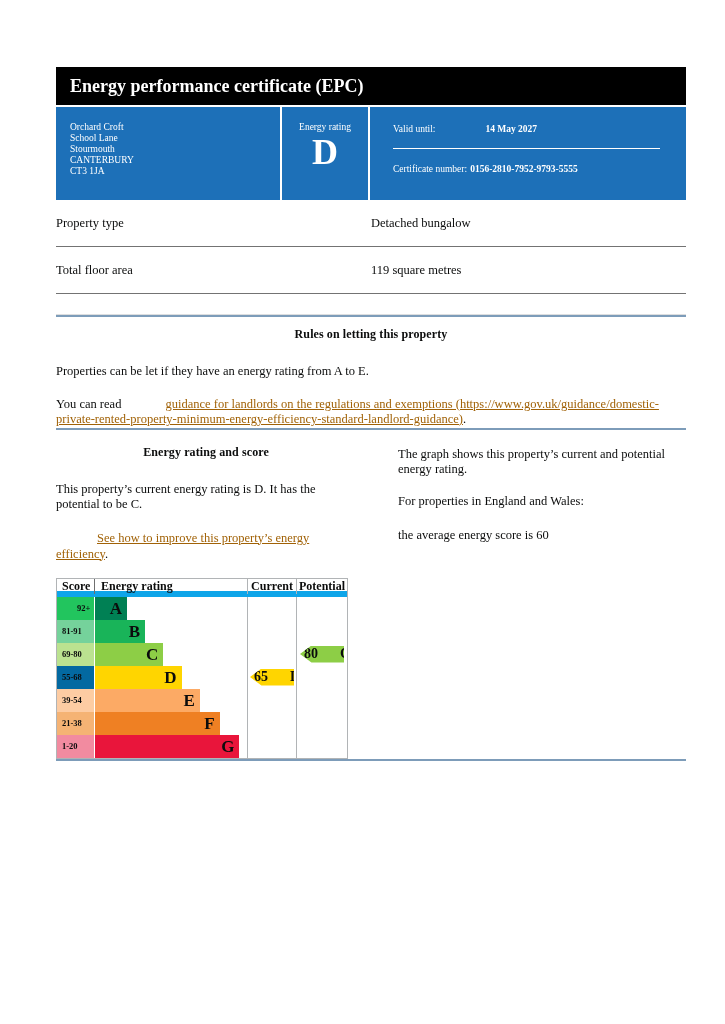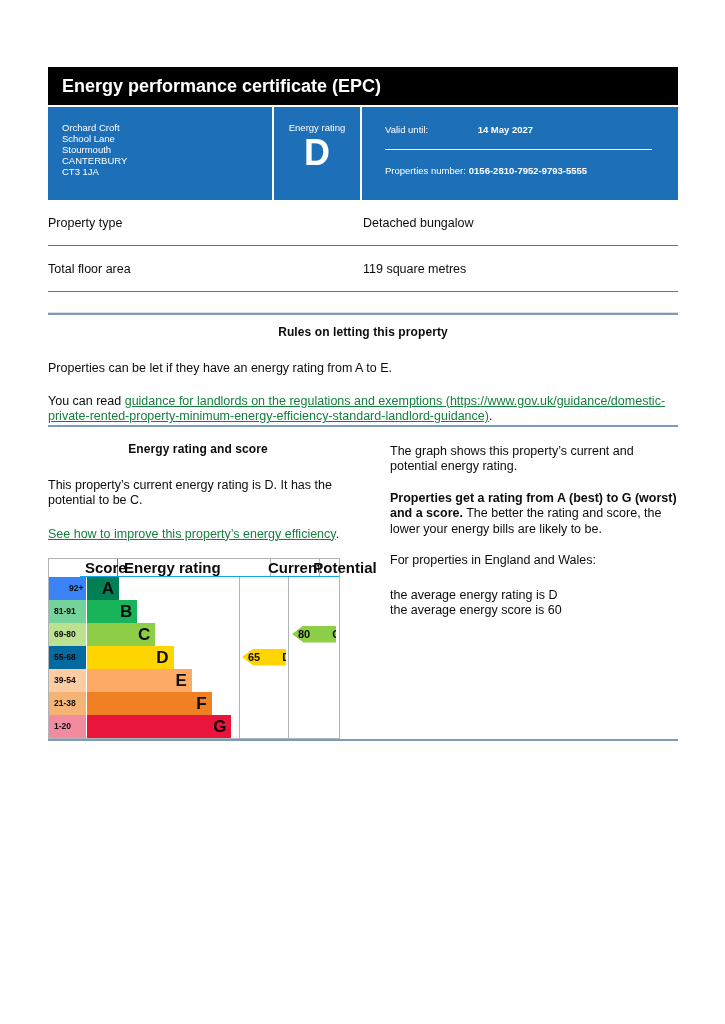--- a/index.html
+++ b/index.html
@@ -11,23 +11,24 @@
   }
   .page {
     position: relative;
     width: 725px;
     height: 1024px;
     background: #ffffff;
     overflow: hidden;
   }
   .content {
     position: absolute;
-    left: 48px;
+    left: 56px;
     top: 67px;
     width: 630px;
+    font-family: Liberation Serif, serif;
   }
 
   
   .title-bar {
     background: #000000;
     color: #ffffff;
     height: 38px;
     line-height: 38px;
     padding-left: 14px;
     font-size: 18px;
@@ -108,23 +109,24 @@
     letter-spacing: 0.1px;
     text-align: center;
   }
   .body-text {
     font-size: 12.5px;
     line-height: 15.5px;
   }
   .para-1 { margin-top: 22px; }
   .para-2 { margin-top: 17px; }
   a.doc-link {
-    color: #15803d;
+    color: #a16207;
     text-decoration: underline;
     cursor: pointer;
+    margin-left: 41px;
   }
 
   
   .rating-columns {
     margin-top: 15px;
     display: flex;
   }
   .rating-col-left { width: 300px; }
   .rating-col-right {
     width: 288px;
@@ -148,24 +150,23 @@
     width: 292px;
     border: 1px solid #b1b4b6;
     background: #ffffff;
   }
   .epc-grid-row {
     display: grid;
     grid-template-columns: 38px 152px 49px 51px;
   }
   .epc-header {
     height: 18px;
-    border-bottom: 1px solid #0ea5e9;
-    font-size: 15px;
-    font-weight: bold;
-    margin-left: 31px;
+    border-bottom: 6px solid #0ea5e9;
+    font-size: 12px;
+    font-weight: bold;
   }
   .epc-header > div {
     display: flex;
     align-items: center;
   }
   .epc-h-score { padding-left: 5px; border-right: 1px solid #6f6f6f; }
   .epc-h-rating { padding-left: 6px; }
   .epc-h-current, .epc-h-potential {
     justify-content: center;
     border-left: 1px solid #b1b4b6;
@@ -201,21 +202,21 @@
   }
   .epc-arrow {
     width: 44px;
     height: 17px;
     clip-path: polygon(0 50%, 26% 0, 100% 0, 100% 100%, 26% 100%);
     display: flex;
     align-items: center;
     justify-content: center;
     padding-left: 10px;
     gap: 22px;
-    font-size: 11px;
+    font-size: 14px;
     font-weight: bold;
     color: #0b0c0c;
   }
 </style>
 </head>
 <body>
 
 <div class="page">
   <div class="content">
 
@@ -237,21 +238,21 @@
         <div class="rating-letter">D</div>
       </div>
       <div class="summary-divider"></div>
       <div class="summary-cell-validity">
         <div class="validity-row">
           <span class="label">Valid until:</span>
           <span class="value">14 May 2027</span>
         </div>
         <hr class="validity-hr">
         <div class="cert-row">
-          <span class="label">Properties number:</span><span class="value">0156-2810-7952-9793-5555</span>
+          <span class="label">Certificate number:</span><span class="value">0156-2810-7952-9793-5555</span>
         </div>
       </div>
     </div>
 
     <div class="facts-table">
       <div class="facts-row">
         <div class="facts-label">Property type</div>
         <div class="facts-value">Detached bungalow</div>
       </div>
       <div class="facts-row">
@@ -277,21 +278,21 @@
 
         <div class="epc-chart">
           <div class="epc-grid-row epc-header">
             <div class="epc-h-score">Score</div>
             <div class="epc-h-rating">Energy rating</div>
             <div class="epc-h-current">Current</div>
             <div class="epc-h-potential">Potential</div>
           </div>
           <div id="epc-body">
               <div class="epc-grid-row epc-row">
-                <div class="epc-score-cell" style="background: #3b82f6; padding-left: 20px;">92+</div>
+                <div class="epc-score-cell" style="background: #22c55e; padding-left: 20px;">92+</div>
                 <div class="epc-bar-cell">
                   <div class="epc-bar" style="width: 21%; background: rgb(0, 128, 84);">
                     <span class="epc-band-letter">A</span>
                   </div>
                 </div>
                 <div class="epc-pointer-cell"></div>
                 <div class="epc-pointer-cell"></div>
               </div>
               <div class="epc-grid-row epc-row">
                 <div class="epc-score-cell" style="background: rgb(117, 210, 155);">81-91</div>
@@ -362,24 +363,22 @@
                 </div>
                 <div class="epc-pointer-cell"></div>
                 <div class="epc-pointer-cell"></div>
               </div>
             </div>
         </div>
       </div>
 
       <div class="rating-col-right body-text">
         <p>The graph shows this property’s current and potential energy rating.</p>
-        <p><span class="bold">Properties get a rating from A (best) to G (worst) and a score.</span><span> The better the rating and score, the lower your energy bills are likely to be.</span></p>
         <p>For properties in England and Wales:</p>
         <div class="avg-lines">
-          <div>the average energy rating is D</div>
           <div>the average energy score is 60</div>
         </div>
       </div>
     </div>
 
     <hr class="section-rule rule-3">
 
   </div>
 </div>
 

